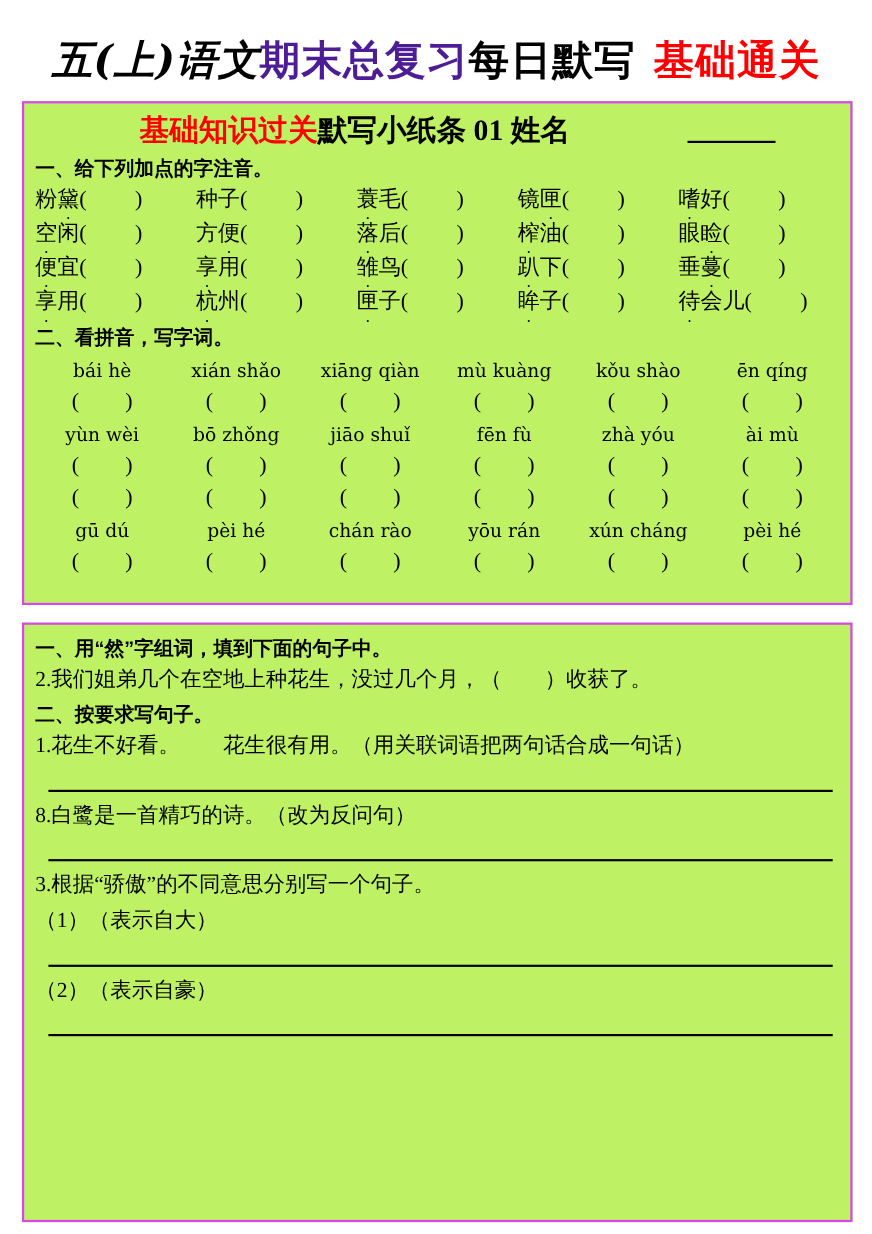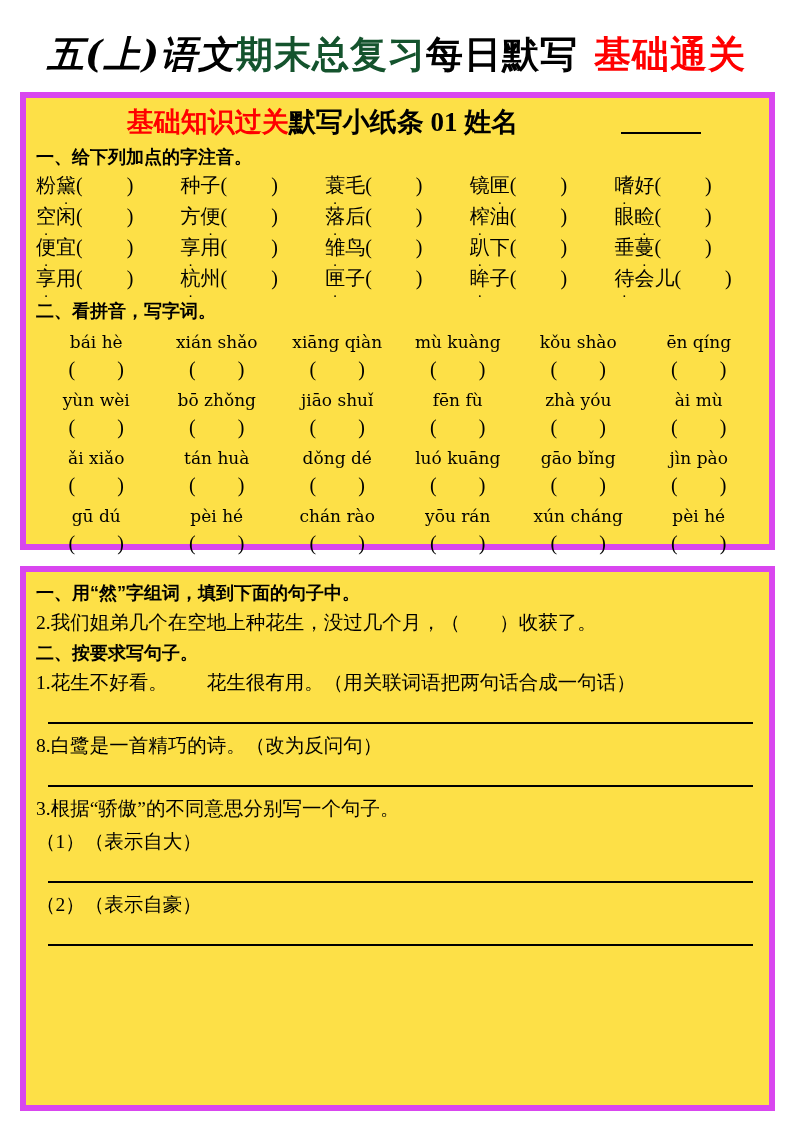--- a/index.html
+++ b/index.html
@@ -11,21 +11,21 @@
   
   .page-title{
     text-align:center;font-size:37px;font-weight:bold;
     padding-top:30px;letter-spacing:1px;white-space:nowrap;
     font-family:"DejaVu Serif","Liberation Serif",serif;
   }
   .page-title span:last-child{margin-left:16px;}
   
   .card{
     position:absolute;left:20px;width:755px;box-sizing:border-box;
-    border:6px solid #d946ef;background:#fde047;padding:6px 10px 0 10px;
+    border:2px solid #d946ef;background:#bef264;padding:6px 10px 0 10px;
   }
   #card1{top:92px;height:458px;}
   #card2{top:566px;height:545px;}
   .card-header{
     position:relative;height:38px;line-height:36px;
     font-size:27px;font-weight:bold;white-space:nowrap;
   }
   .card-header .hdr-text{display:block;text-align:center;padding-right:150px;}
   .card-header .red{color:#ff0000;}
   .name-line{
@@ -64,21 +64,21 @@
   .sentence{font-size:19.5px;line-height:31px;}
   .s2-item{font-size:19.5px;line-height:31px;margin-top:2px;}
   .answer-line{
     height:0;border-bottom:2px solid #000;
     margin:24px 6px 6px 12px;
   }
 </style>
 </head>
 <body>
 
-<div class="page-title"><span style="color: rgb(0, 0, 0); font-style: italic;">五(上)语文</span><span style="color: #14532d;">期末总复习</span><span style="color: rgb(0, 0, 0);">每日默写</span><span style="color: rgb(255, 0, 0);">基础通关</span></div>
+<div class="page-title"><span style="color: rgb(0, 0, 0); font-style: italic;">五(上)语文</span><span style="color: #4c1d95;">期末总复习</span><span style="color: rgb(0, 0, 0);">每日默写</span><span style="color: rgb(255, 0, 0);">基础通关</span></div>
 
 <div class="card" id="card1">
   <div class="card-header">
     <span class="hdr-text"><span class="red">基础知识过关</span><span>默写小纸条 01  姓名</span></span>
     <span class="name-line"></span>
   </div>
   <div class="sec-title">一、给下列加点的字注音。</div>
   <div class="words-grid" id="q1-words">
       <div class="word-cell"><span class="char">粉</span><span class="char">黛<span class="dot">·</span></span><span>(</span><span class="pgap"></span><span>)</span></div>
       <div class="word-cell"><span class="char">种</span><span class="char">子</span><span>(</span><span class="pgap"></span><span>)</span></div>
@@ -128,28 +128,20 @@
         <span>ài mù</span>
       </div>
       <div class="paren-row">
         <span><span>(</span><span class="pygap"></span><span>)</span></span>
         <span><span>(</span><span class="pygap"></span><span>)</span></span>
         <span><span>(</span><span class="pygap"></span><span>)</span></span>
         <span><span>(</span><span class="pygap"></span><span>)</span></span>
         <span><span>(</span><span class="pygap"></span><span>)</span></span>
         <span><span>(</span><span class="pygap"></span><span>)</span></span>
       </div>
-      <div class="py-row">
-        <span>ǎi xiǎo</span>
-        <span>tán huà</span>
-        <span>dǒng dé</span>
-        <span>luó kuāng</span>
-        <span>gāo bǐng</span>
-        <span>jìn pào</span>
-      </div>
       <div class="paren-row">
         <span><span>(</span><span class="pygap"></span><span>)</span></span>
         <span><span>(</span><span class="pygap"></span><span>)</span></span>
         <span><span>(</span><span class="pygap"></span><span>)</span></span>
         <span><span>(</span><span class="pygap"></span><span>)</span></span>
         <span><span>(</span><span class="pygap"></span><span>)</span></span>
         <span><span>(</span><span class="pygap"></span><span>)</span></span>
       </div>
       <div class="py-row">
         <span>gū dú</span>

